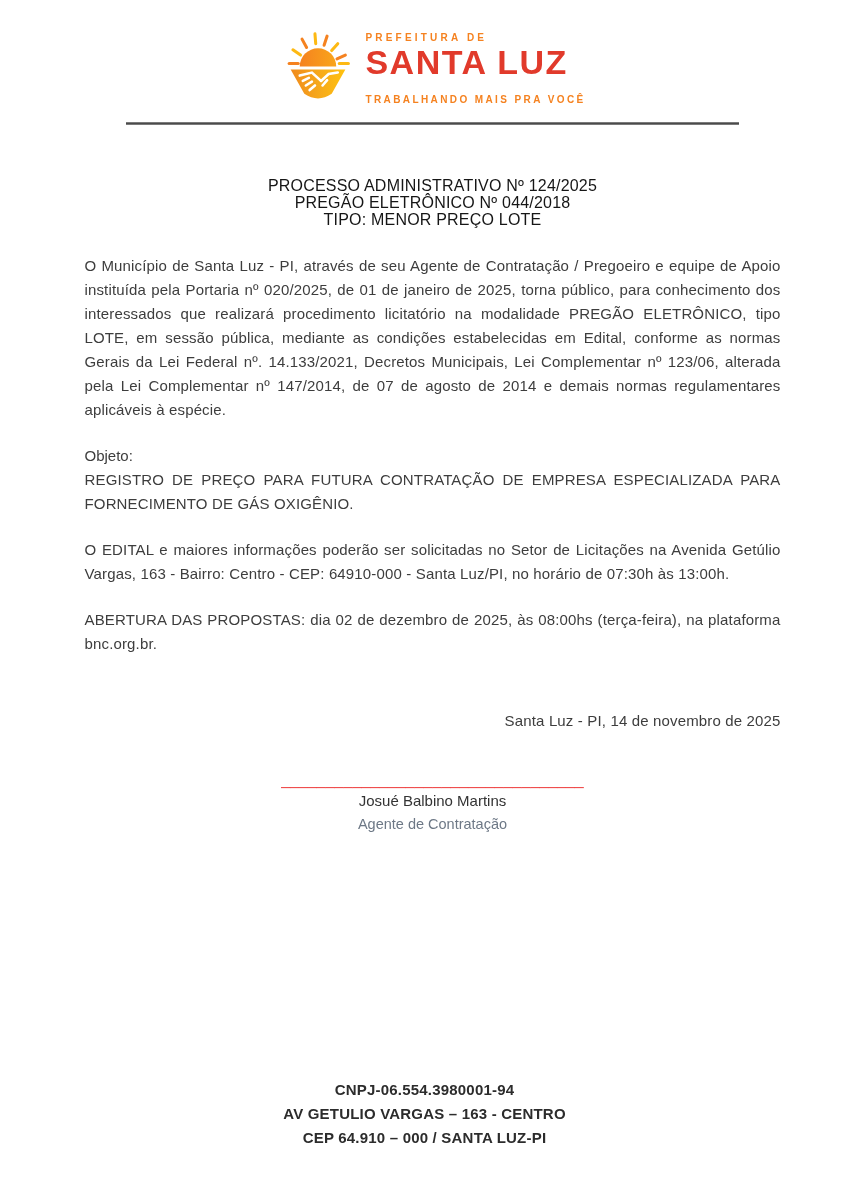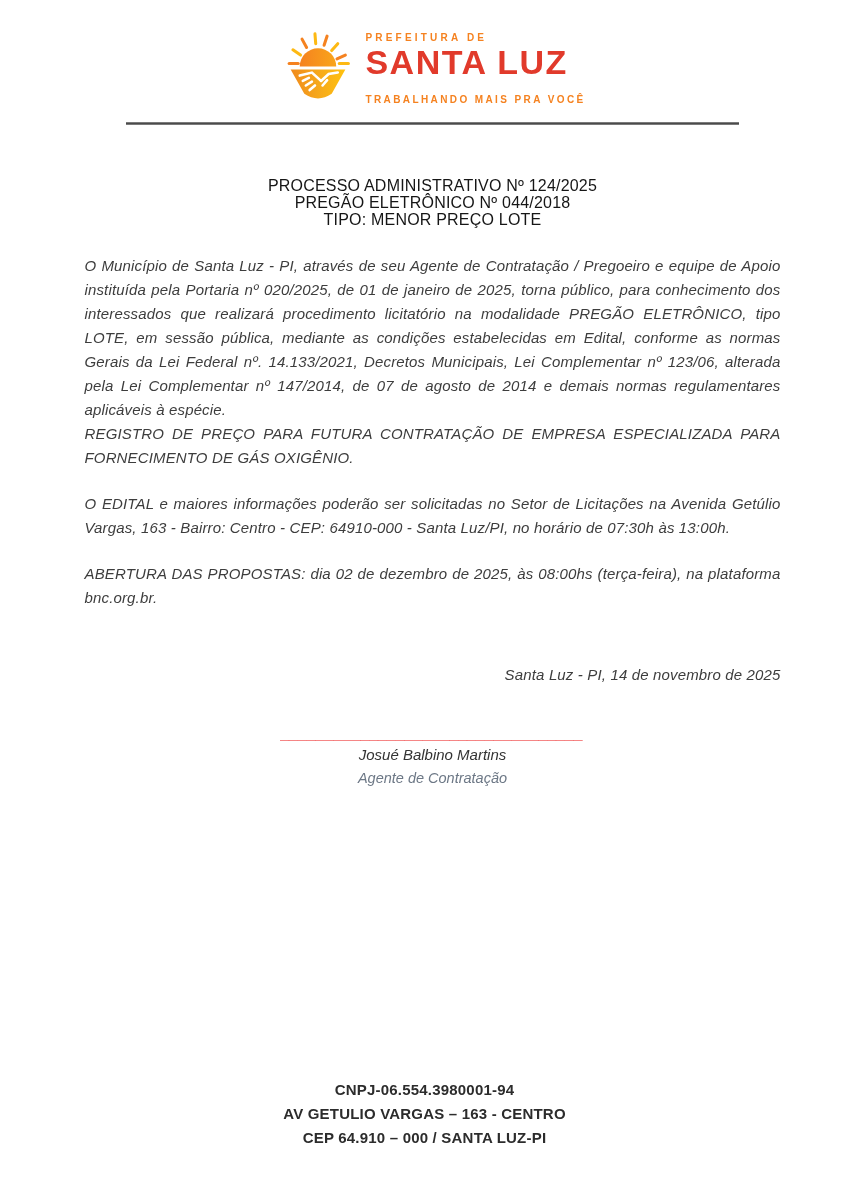--- a/index.html
+++ b/index.html
@@ -41,21 +41,21 @@
   }
 
   
   .title-block {
     margin-top:52px; text-align:center;
     font-weight:normal; font-size:16px; line-height:17px;
     color:#161616; letter-spacing:0.2px;
   }
 
   
-  .content { width:696px; margin:15px auto;font-style:italic; }
+  .content { width:696px; margin:15px auto; }
   .para {
     margin-top:22px;
     font-size:15px; line-height:24px;
     text-align:justify; color:#3d3d3d;
     letter-spacing:0.15px;
   }
   .para.first { margin-top:26px; }
   .object-label { margin-top:22px; font-size:15px; line-height:24px; color:#3d3d3d; }
   .object-text {
     font-size:15px; line-height:24px; text-align:justify;
@@ -138,20 +138,21 @@
 
   <div class="title-block">
     <div>PROCESSO ADMINISTRATIVO Nº 124/2025</div>
     <div>PREGÃO ELETRÔNICO Nº 044/2018</div>
     <div>TIPO: MENOR PREÇO LOTE</div>
   </div>
 
   <div class="content">
     <p class="para first">O Município de Santa Luz - PI, através de seu Agente de Contratação / Pregoeiro e equipe de Apoio instituída pela Portaria nº 020/2025, de 01 de janeiro de 2025, torna público, para conhecimento dos interessados que realizará procedimento licitatório na modalidade PREGÃO ELETRÔNICO, tipo LOTE, em sessão pública, mediante as condições estabelecidas em Edital, conforme as normas Gerais da Lei Federal nº. 14.133/2021, Decretos Municipais, Lei Complementar nº 123/06, alterada pela Lei Complementar nº 147/2014, de 07 de agosto de 2014 e demais normas regulamentares aplicáveis à espécie.</p>
 
+    <div class="object-label">Objeto:</div>
     <p class="object-text">REGISTRO DE PREÇO PARA FUTURA CONTRATAÇÃO DE EMPRESA ESPECIALIZADA PARA FORNECIMENTO DE GÁS OXIGÊNIO.</p>
 
     <p class="para">O EDITAL e maiores informações poderão ser solicitadas no Setor de Licitações na Avenida Getúlio Vargas, 163 - Bairro: Centro - CEP: 64910-000 - Santa Luz/PI, no horário de 07:30h às 13:00h.</p>
 
     <p class="para">ABERTURA DAS PROPOSTAS: dia 02 de dezembro de 2025, às 08:00hs (terça-feira), na plataforma bnc.org.br.</p>
 
     <div class="date-line">Santa Luz - PI, 14 de novembro de 2025</div>
 
     <div class="signature">
       <div class="sig-rule">__________________________________</div>

